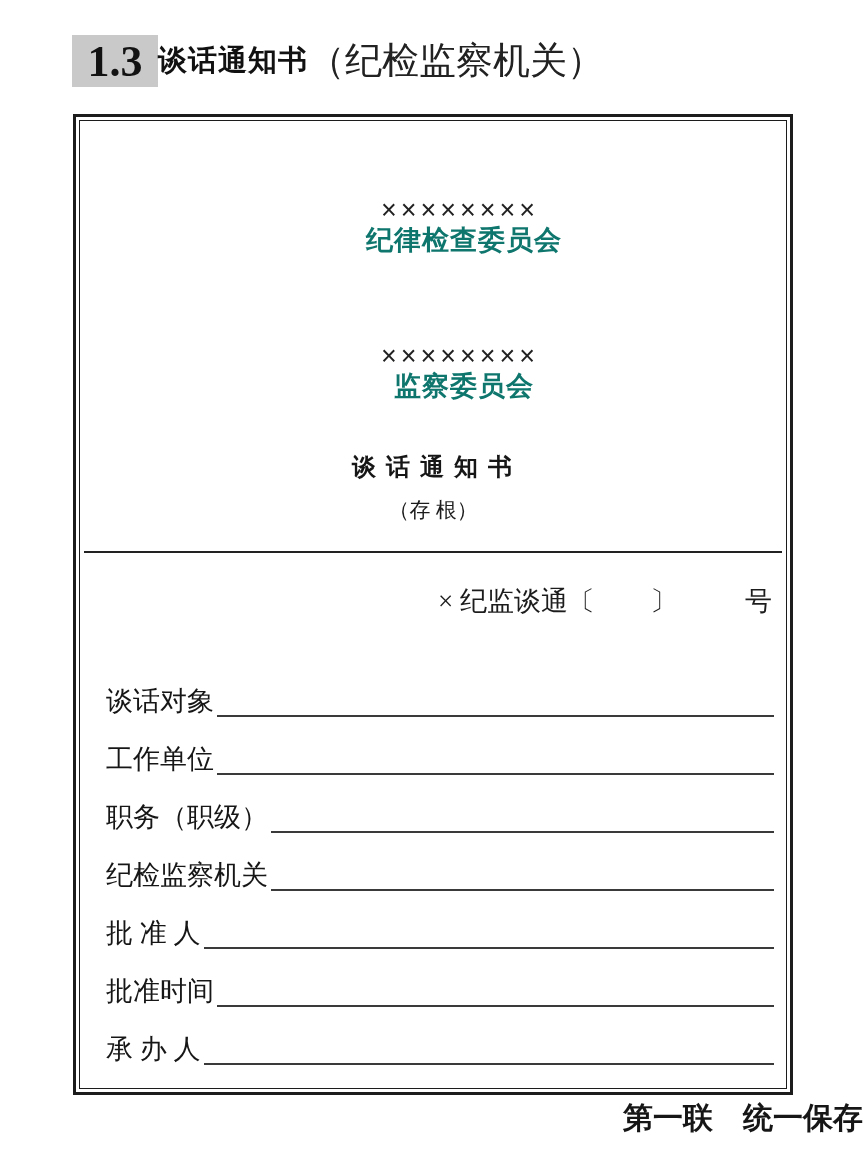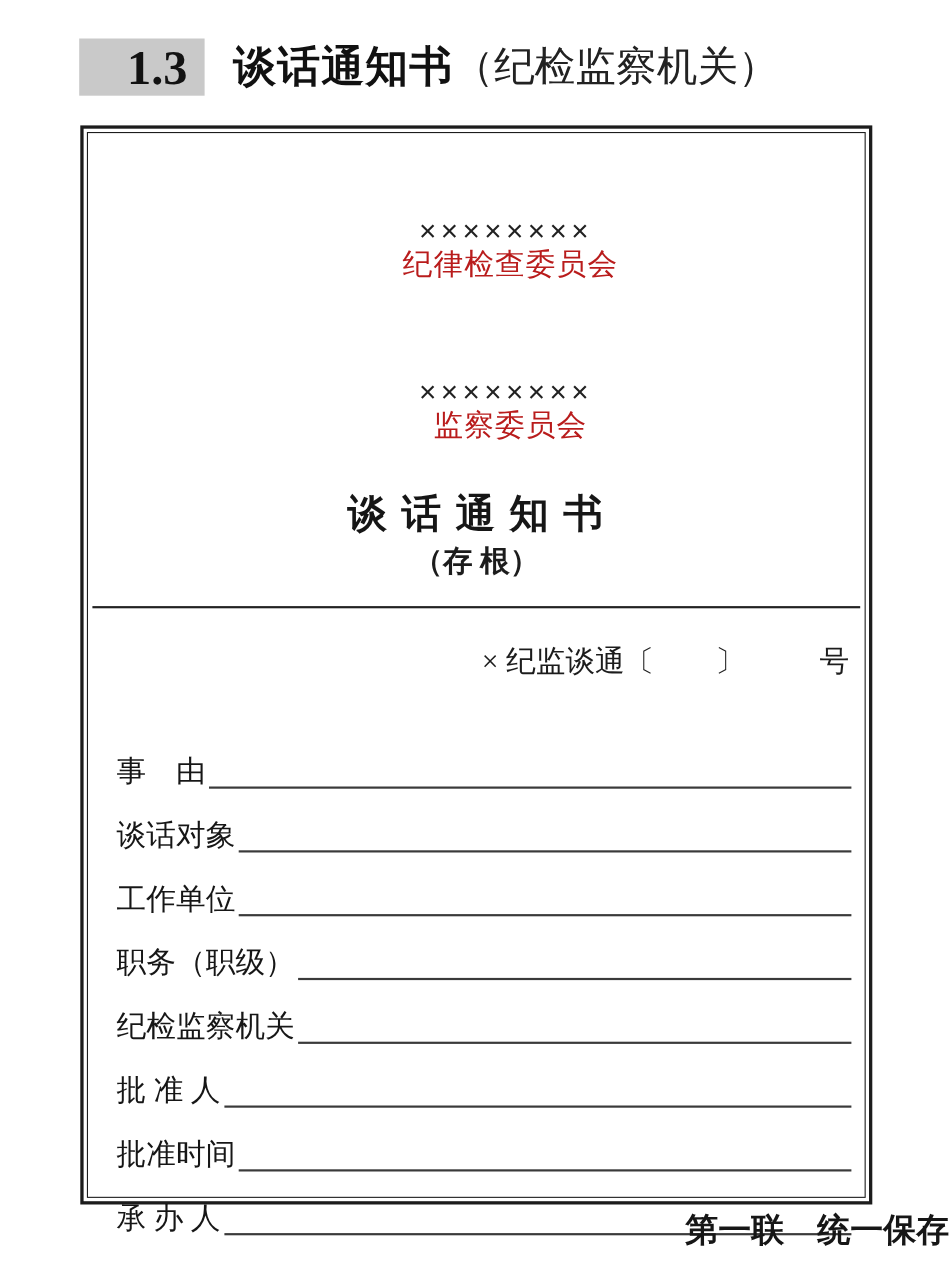--- a/index.html
+++ b/index.html
@@ -17,26 +17,24 @@
     position:absolute; left:72px; top:30px; right:20px; height:62px;
     display:flex; align-items:center;
   }
   .section-badge {
     width:86px; height:52px;
     background:#c9c9c9;
     display:flex; align-items:center; justify-content:center;
     font-family:"Liberation Serif","DejaVu Serif",serif;
     font-weight:bold; font-size:44px; color:#121212;
     flex:0 0 auto;
-    padding-left:28px;
   }
   .header-title {
-    margin-left:26px;
     font-family:"Liberation Sans","DejaVu Sans",sans-serif;
-    font-weight:900; font-size:39px; color:#111;
+    font-weight:900; font-size:29px; color:#111;
     letter-spacing:1px;
     white-space:pre;
   }
   .header-suffix {
     font-family:Liberation Mono, monospace;
     font-weight:400; font-size:37px; color:#222;
     white-space:pre;
   }
 
   
@@ -54,33 +52,33 @@
 
   .org-line {
     text-align:center; white-space:pre; line-height:30px; font-size:27px;
   }
   .org-line .xs {
     font-family:"Liberation Sans","DejaVu Sans",sans-serif;
     font-weight:400; letter-spacing:4px; color:#222;
   }
   .org-line .nm {
     font-family:"Liberation Sans","DejaVu Sans",sans-serif;
-    font-weight:400; color:#b91c1c; margin-left:8px; letter-spacing:1px;margin-top:24px;
+    font-weight:700; color:#0f766e; margin-left:8px; letter-spacing:1px;margin-top:24px;
   }
   .org1 { margin-top:44px; }
   .org2 { margin-top:26px; }
 
   .doc-title {
     margin-top:16px; text-align:center;
-    font-weight:bold; font-size:36px; line-height:40px;
+    font-weight:bold; font-size:24px; line-height:40px;
     color:#161616; white-space:pre; letter-spacing:2px;
   }
   .doc-subtitle {
     margin-top:8px; text-align:center;
-    font-size:27px; line-height:30px; color:#1c1c1c; white-space:pre;font-weight:bold;
+    font-size:21px; line-height:30px; color:#1c1c1c; white-space:pre;
   }
 
   .divider {
     margin:26px 4px 0 4px; height:0;
     border-top:2px solid #222;
   }
 
   .ref-line {
     margin-top:32px; padding-right:14px; height:32px;
     display:flex; justify-content:flex-end; align-items:center;
@@ -145,24 +143,20 @@
       <div class="divider"></div>
 
       <div class="ref-line">
         <span>× 纪监谈通〔</span>
         <span class="ref-close">〕</span>
         <span class="ref-suffix">号</span>
       </div>
 
       <div class="fields">
 
-        <div class="frow">
-          <span class="flabel">事　由</span>
-          <span class="fline"></span>
-        </div>
 
         <div class="frow">
           <span class="flabel">谈话对象</span>
           <span class="fline"></span>
         </div>
 
         <div class="frow">
           <span class="flabel">工作单位</span>
           <span class="fline"></span>
         </div>

